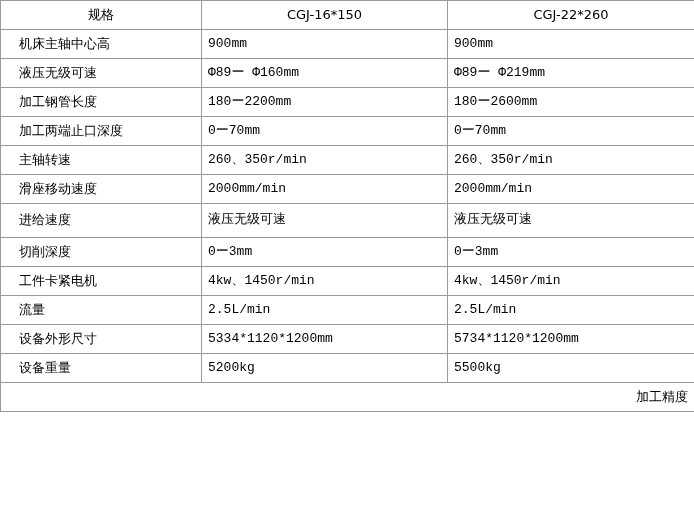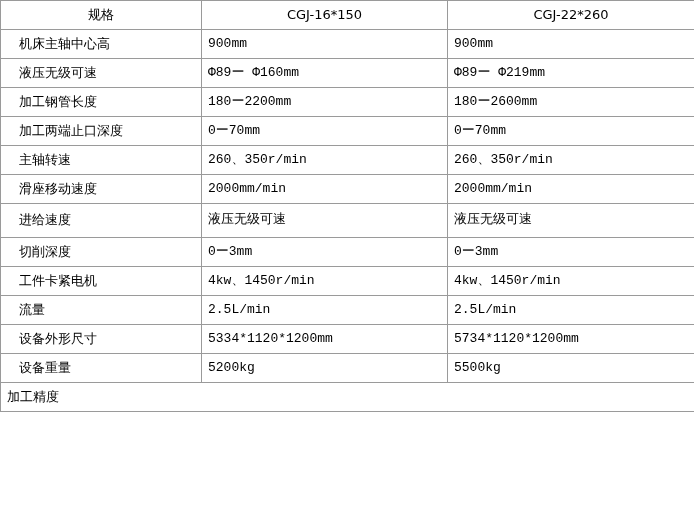--- a/index.html
+++ b/index.html
@@ -37,21 +37,21 @@
   }
   .spec-table td.val {
     text-align: left;
     font-family: Liberation Mono, monospace;
   }
   .spec-table td.head {
     text-align: center;
     font-weight: normal;
   }
   .spec-table td.section {
-    text-align: left;
+    text-align: right;
   }
   .spec-table tr.tall td {
     height: 33px;
   }
 </style>
 </head>
 <body>
 
 <table class="spec-table">
   <colgroup>

